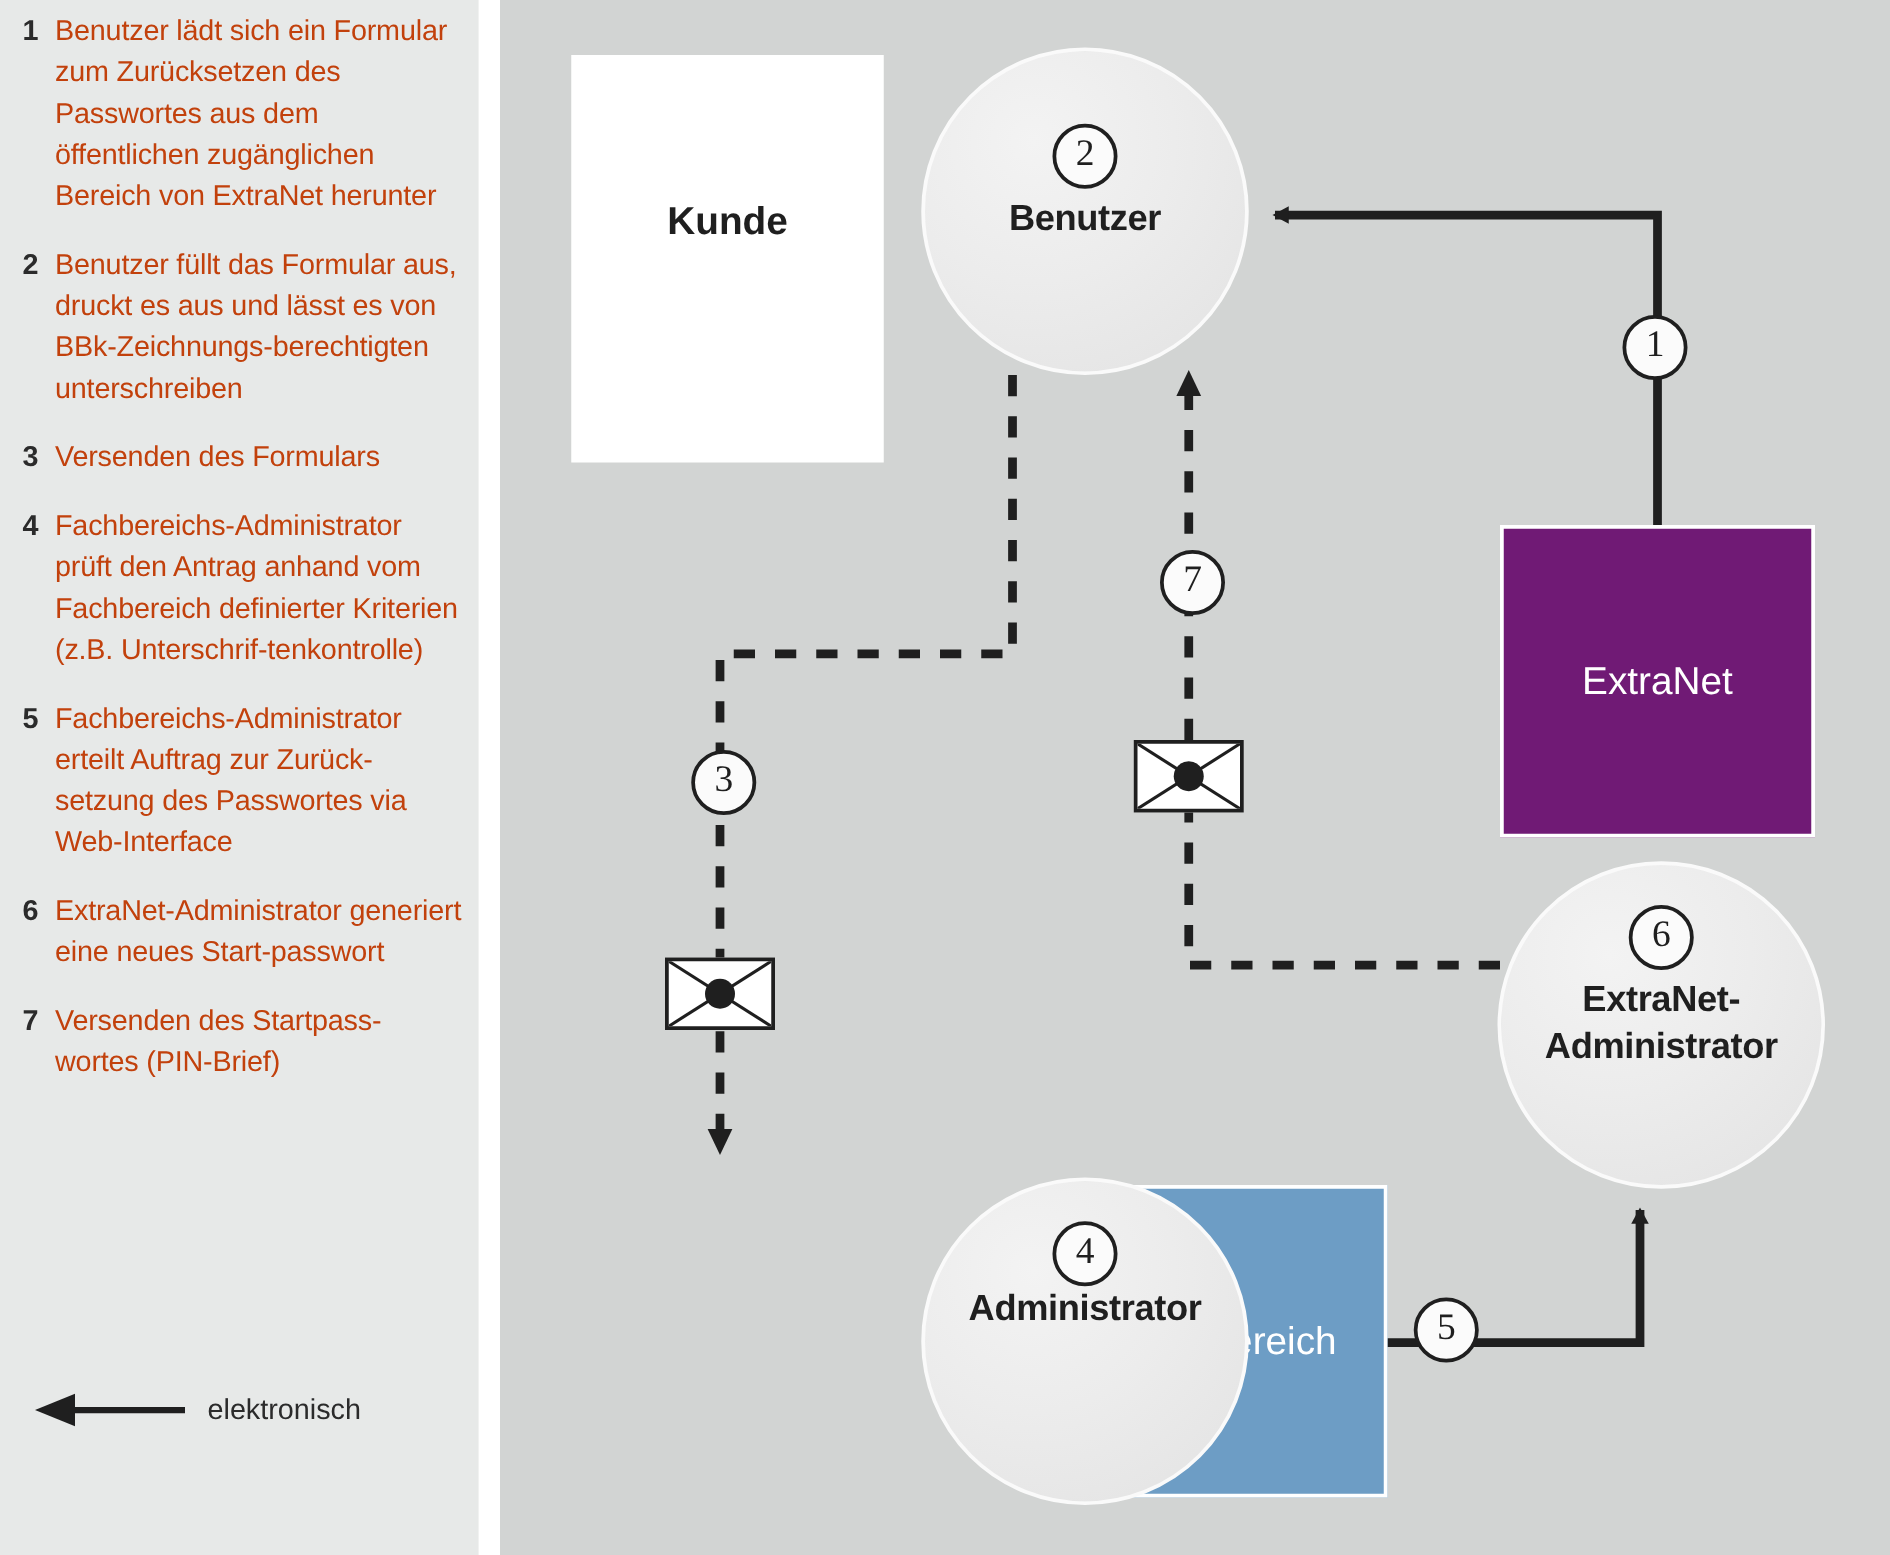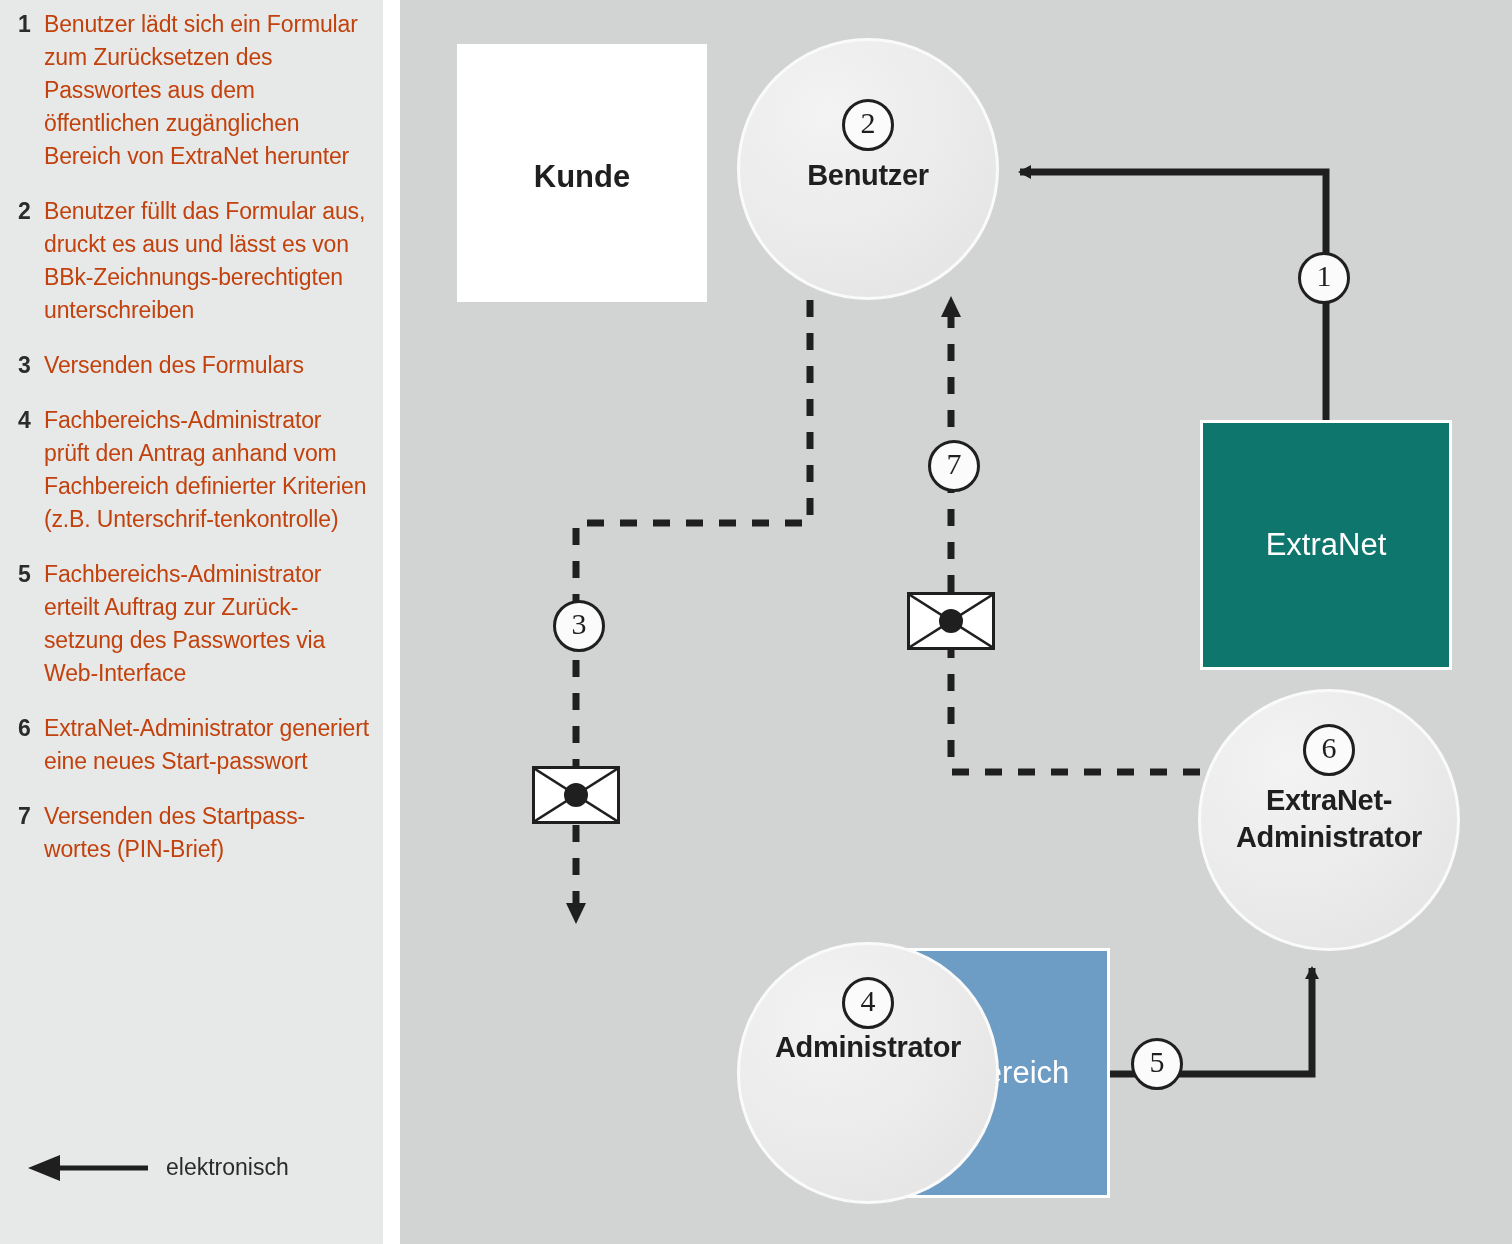--- a/index.html
+++ b/index.html
@@ -34,21 +34,21 @@
   }
   .step-text{
     flex:1 1 auto;
     font-size:23px;color:#c2410c;
     line-height:33px;
     letter-spacing:-0.15px;
   }
 
   
   #legend-key{
-    position:absolute;left:18px;top:1144px;width:350px;text-align:right;
+    position:absolute;left:18px;top:1104px;width:350px;text-align:right;
   }
   .key-row{
     position:relative;height:50px;
   }
   .key-label{
     position:absolute;left:148px;top:8px;
     font-size:23px;color:#2b2b2b;line-height:30px;
   }
   .key-arrow{position:absolute;left:8px;top:10px;width:128px;height:28px;}
 
@@ -63,30 +63,30 @@
   .node-box{
     position:absolute;
     box-sizing:border-box;
     display:flex;align-items:center;justify-content:center;
     border:3px solid #ffffff;
   }
   .node-box .box-label{
     font-size:31px;line-height:36px;text-align:center;
   }
   #node-kunde{
-    left:57px;top:44px;width:250px;height:258px;
+    left:57px;top:44px;width:250px;height:326px;
     background:#ffffff;border:none;
     align-items:flex-start;
   }
   #node-kunde .box-label{
     color:#1f1f1f;font-weight:bold;font-size:31px;margin-top:115px;
   }
   #node-extranet{
     left:800px;top:420px;width:252px;height:250px;
-    background:#0f766e;
+    background:#701a75;
   }
   #node-extranet .box-label{color:#ffffff;}
   #node-fachbereich{
     left:458px;top:948px;width:252px;height:250px;
     background:#6d9dc5;
   }
   #node-fachbereich .box-label{color:#ffffff;}
 
   .node-circle{
     position:absolute;

